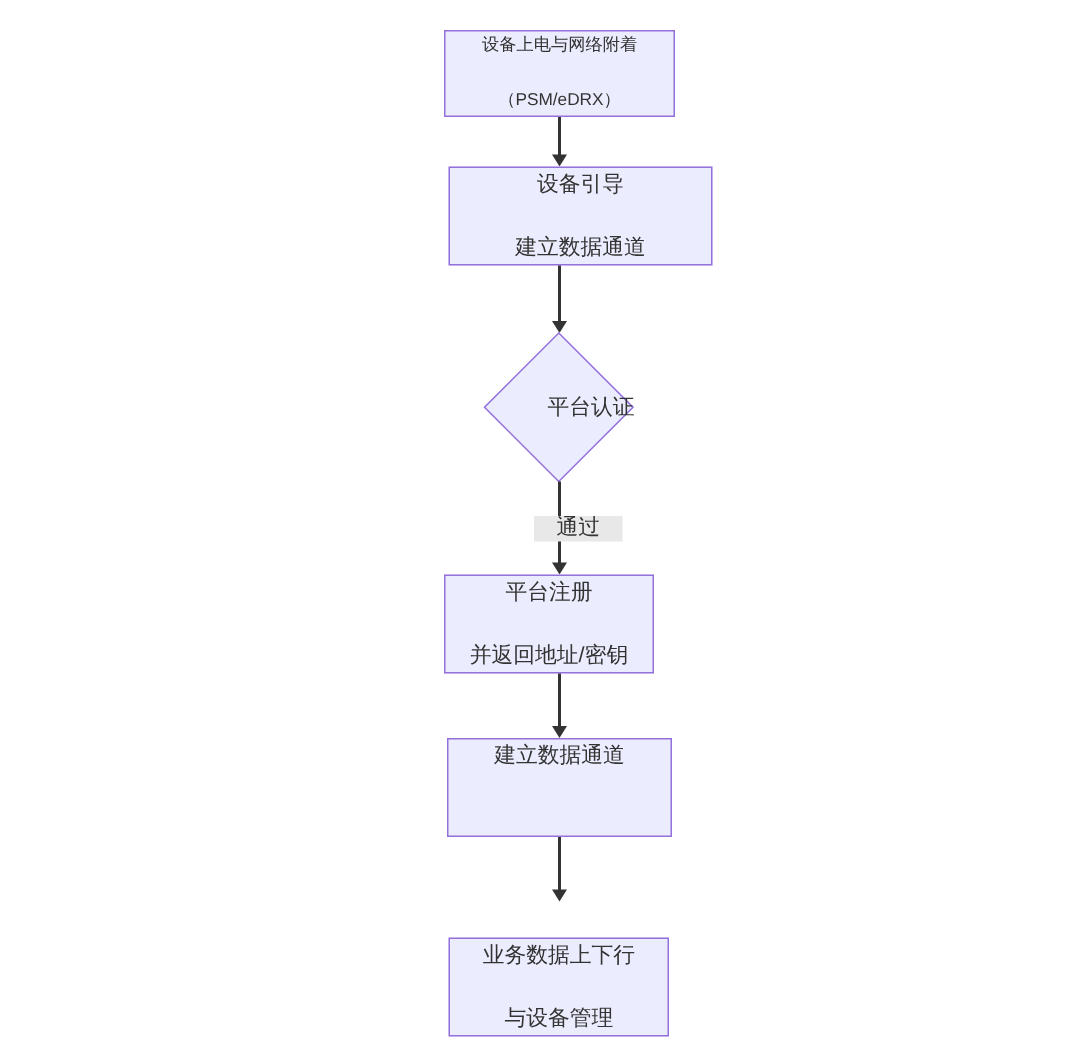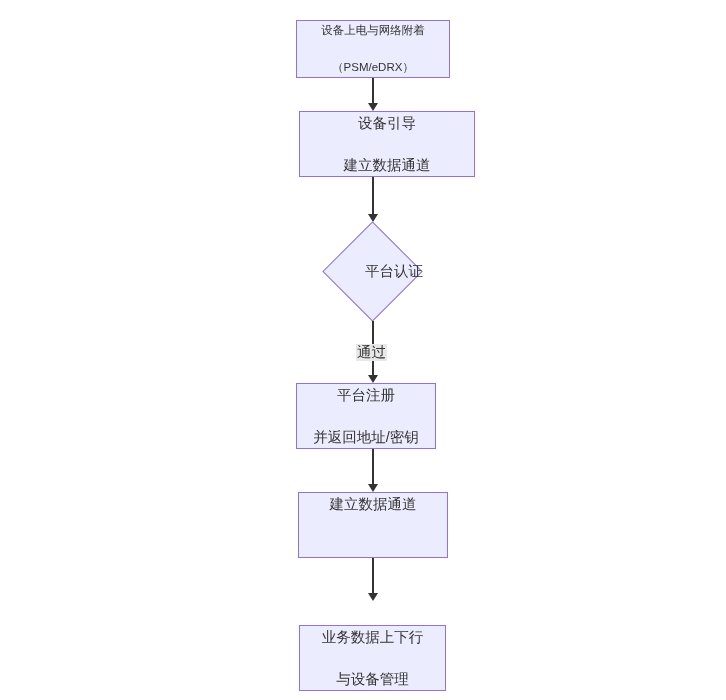--- a/index.html
+++ b/index.html
@@ -94,21 +94,21 @@
   .e5 { top: 558px; height: 43px; }
 
   .edge-label {
     position: absolute;
     left: 356px;
     top: 344px;
     background: var(--edge-label-bg);
     color: var(--text-color);
     font-size: 14.5px;
     line-height: 17px;
-    padding: 0 1px;
+    padding: 0 15px;
   }
 </style>
 </head>
 <body>
 
 <div class="canvas">
 
   <div class="node n1">
     <div>设备上电与网络附着</div>
     <div>（PSM/eDRX）</div>

